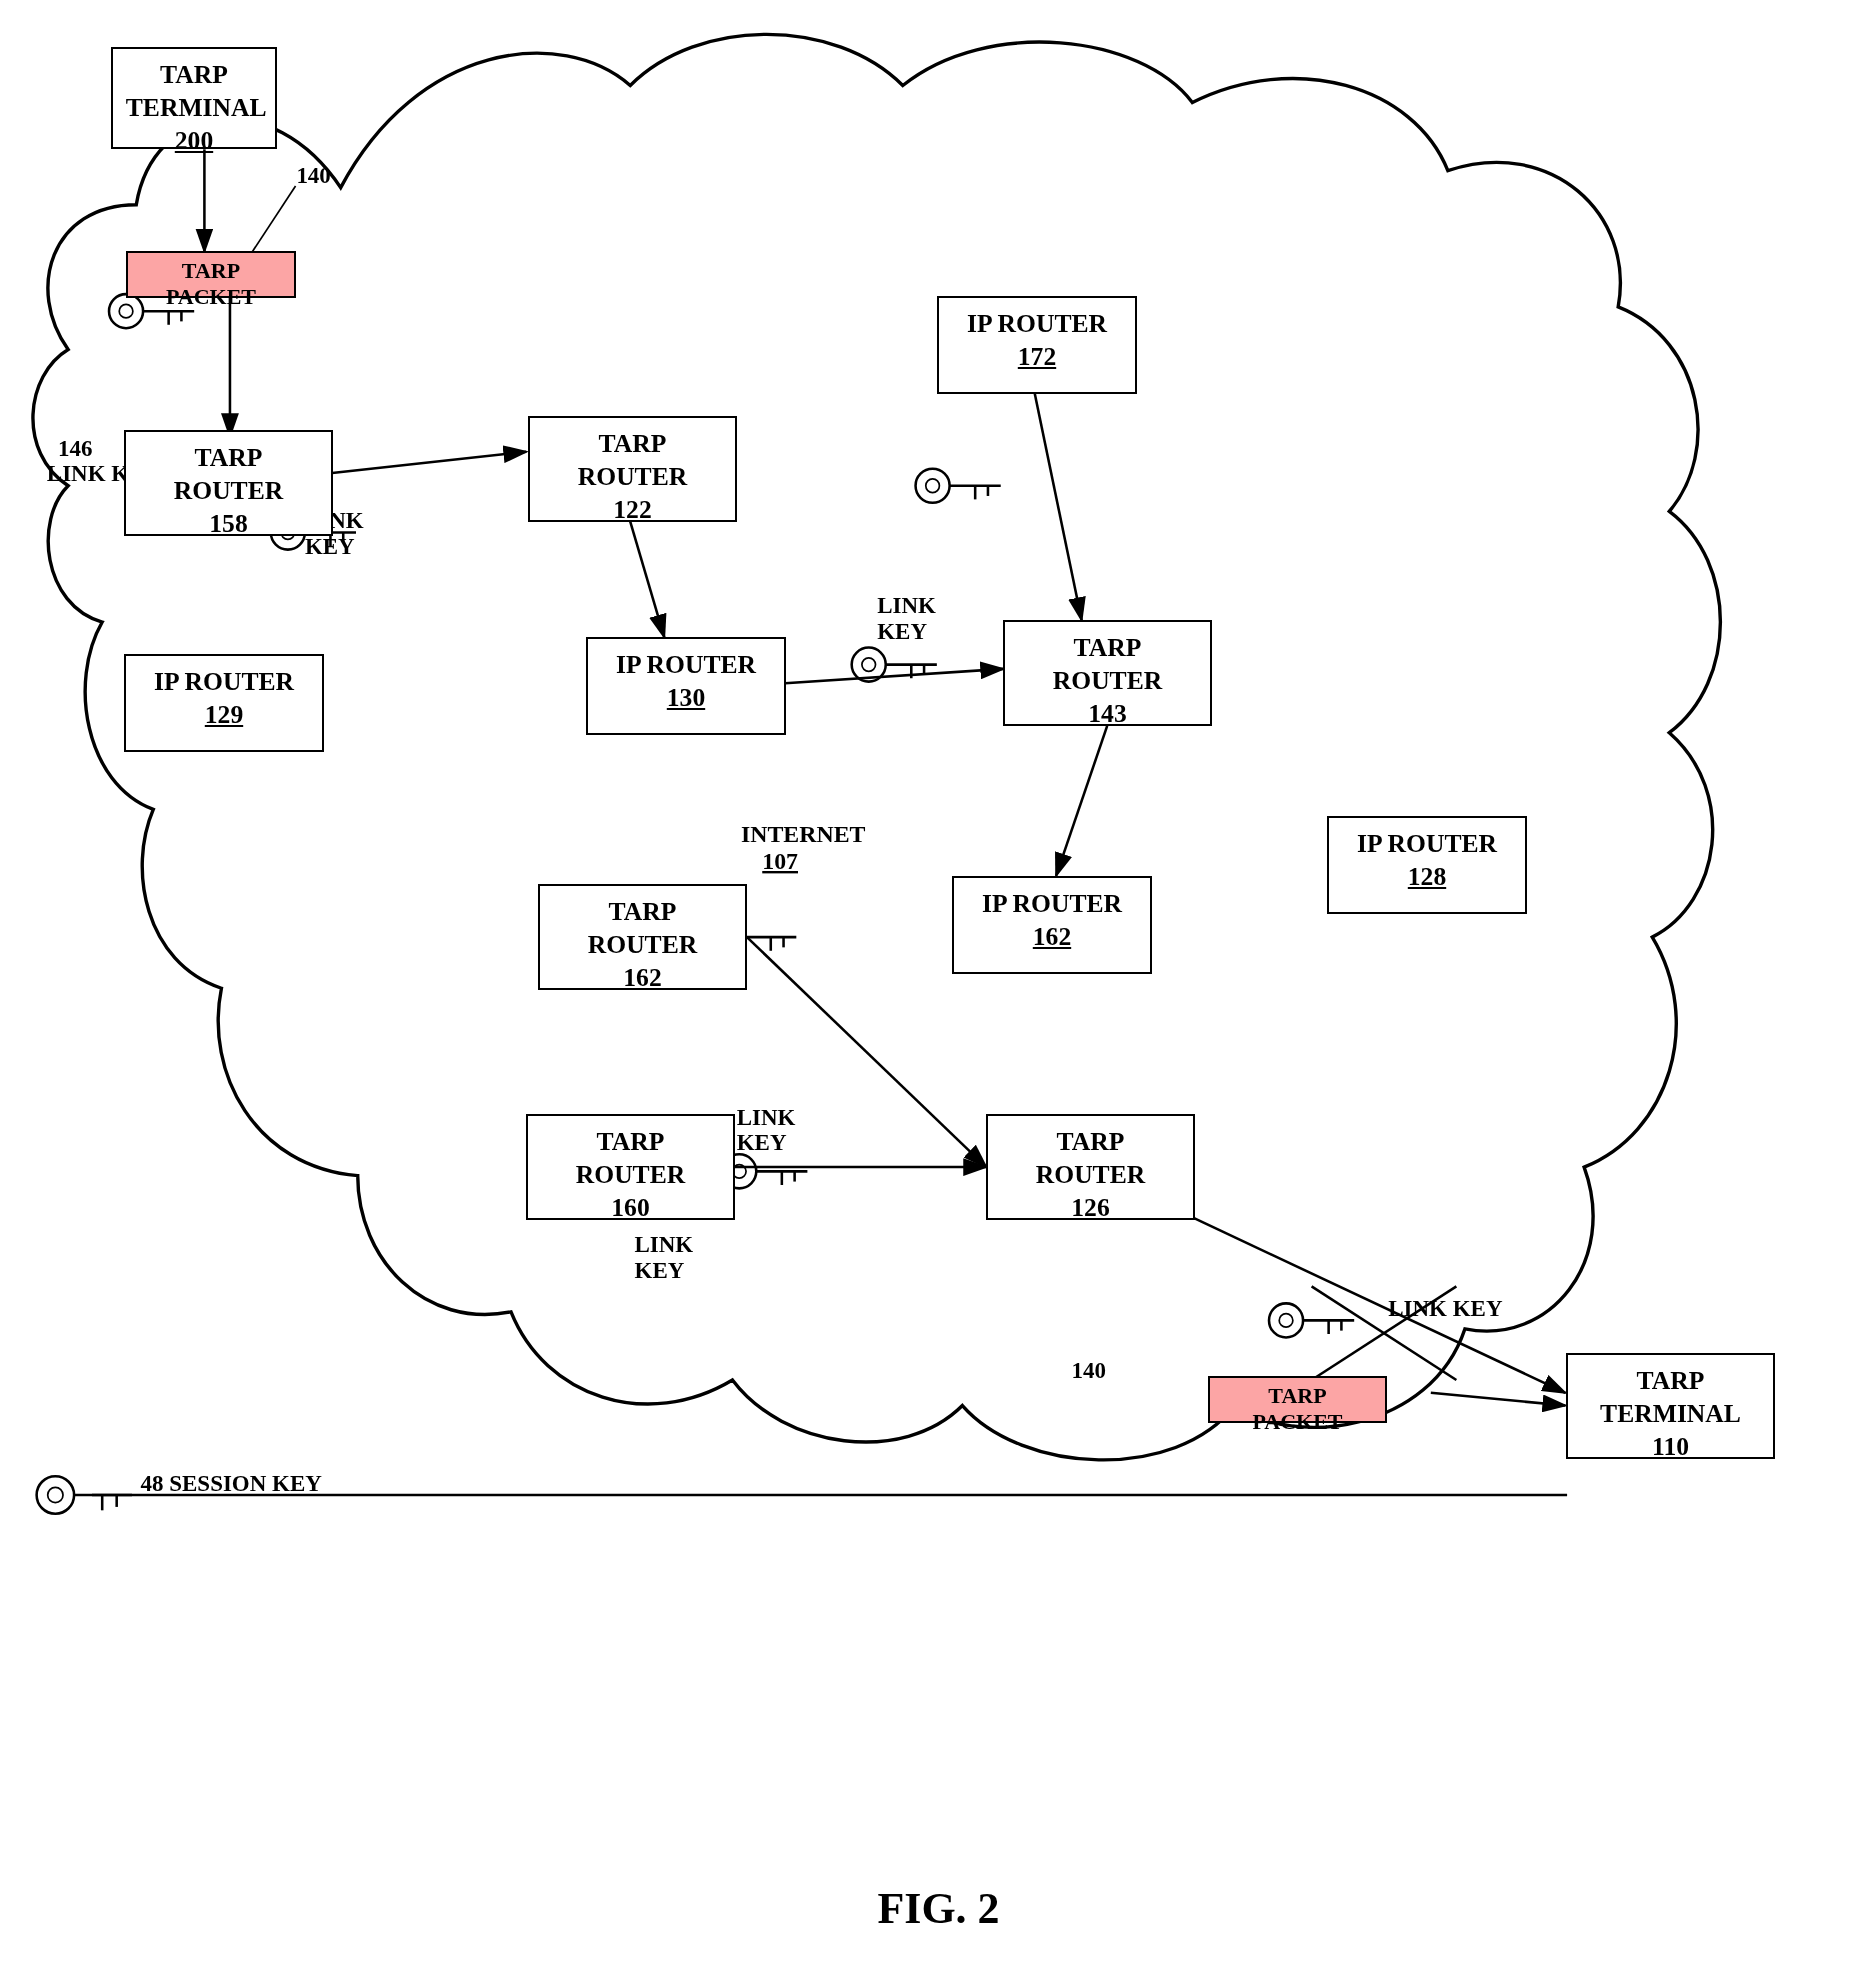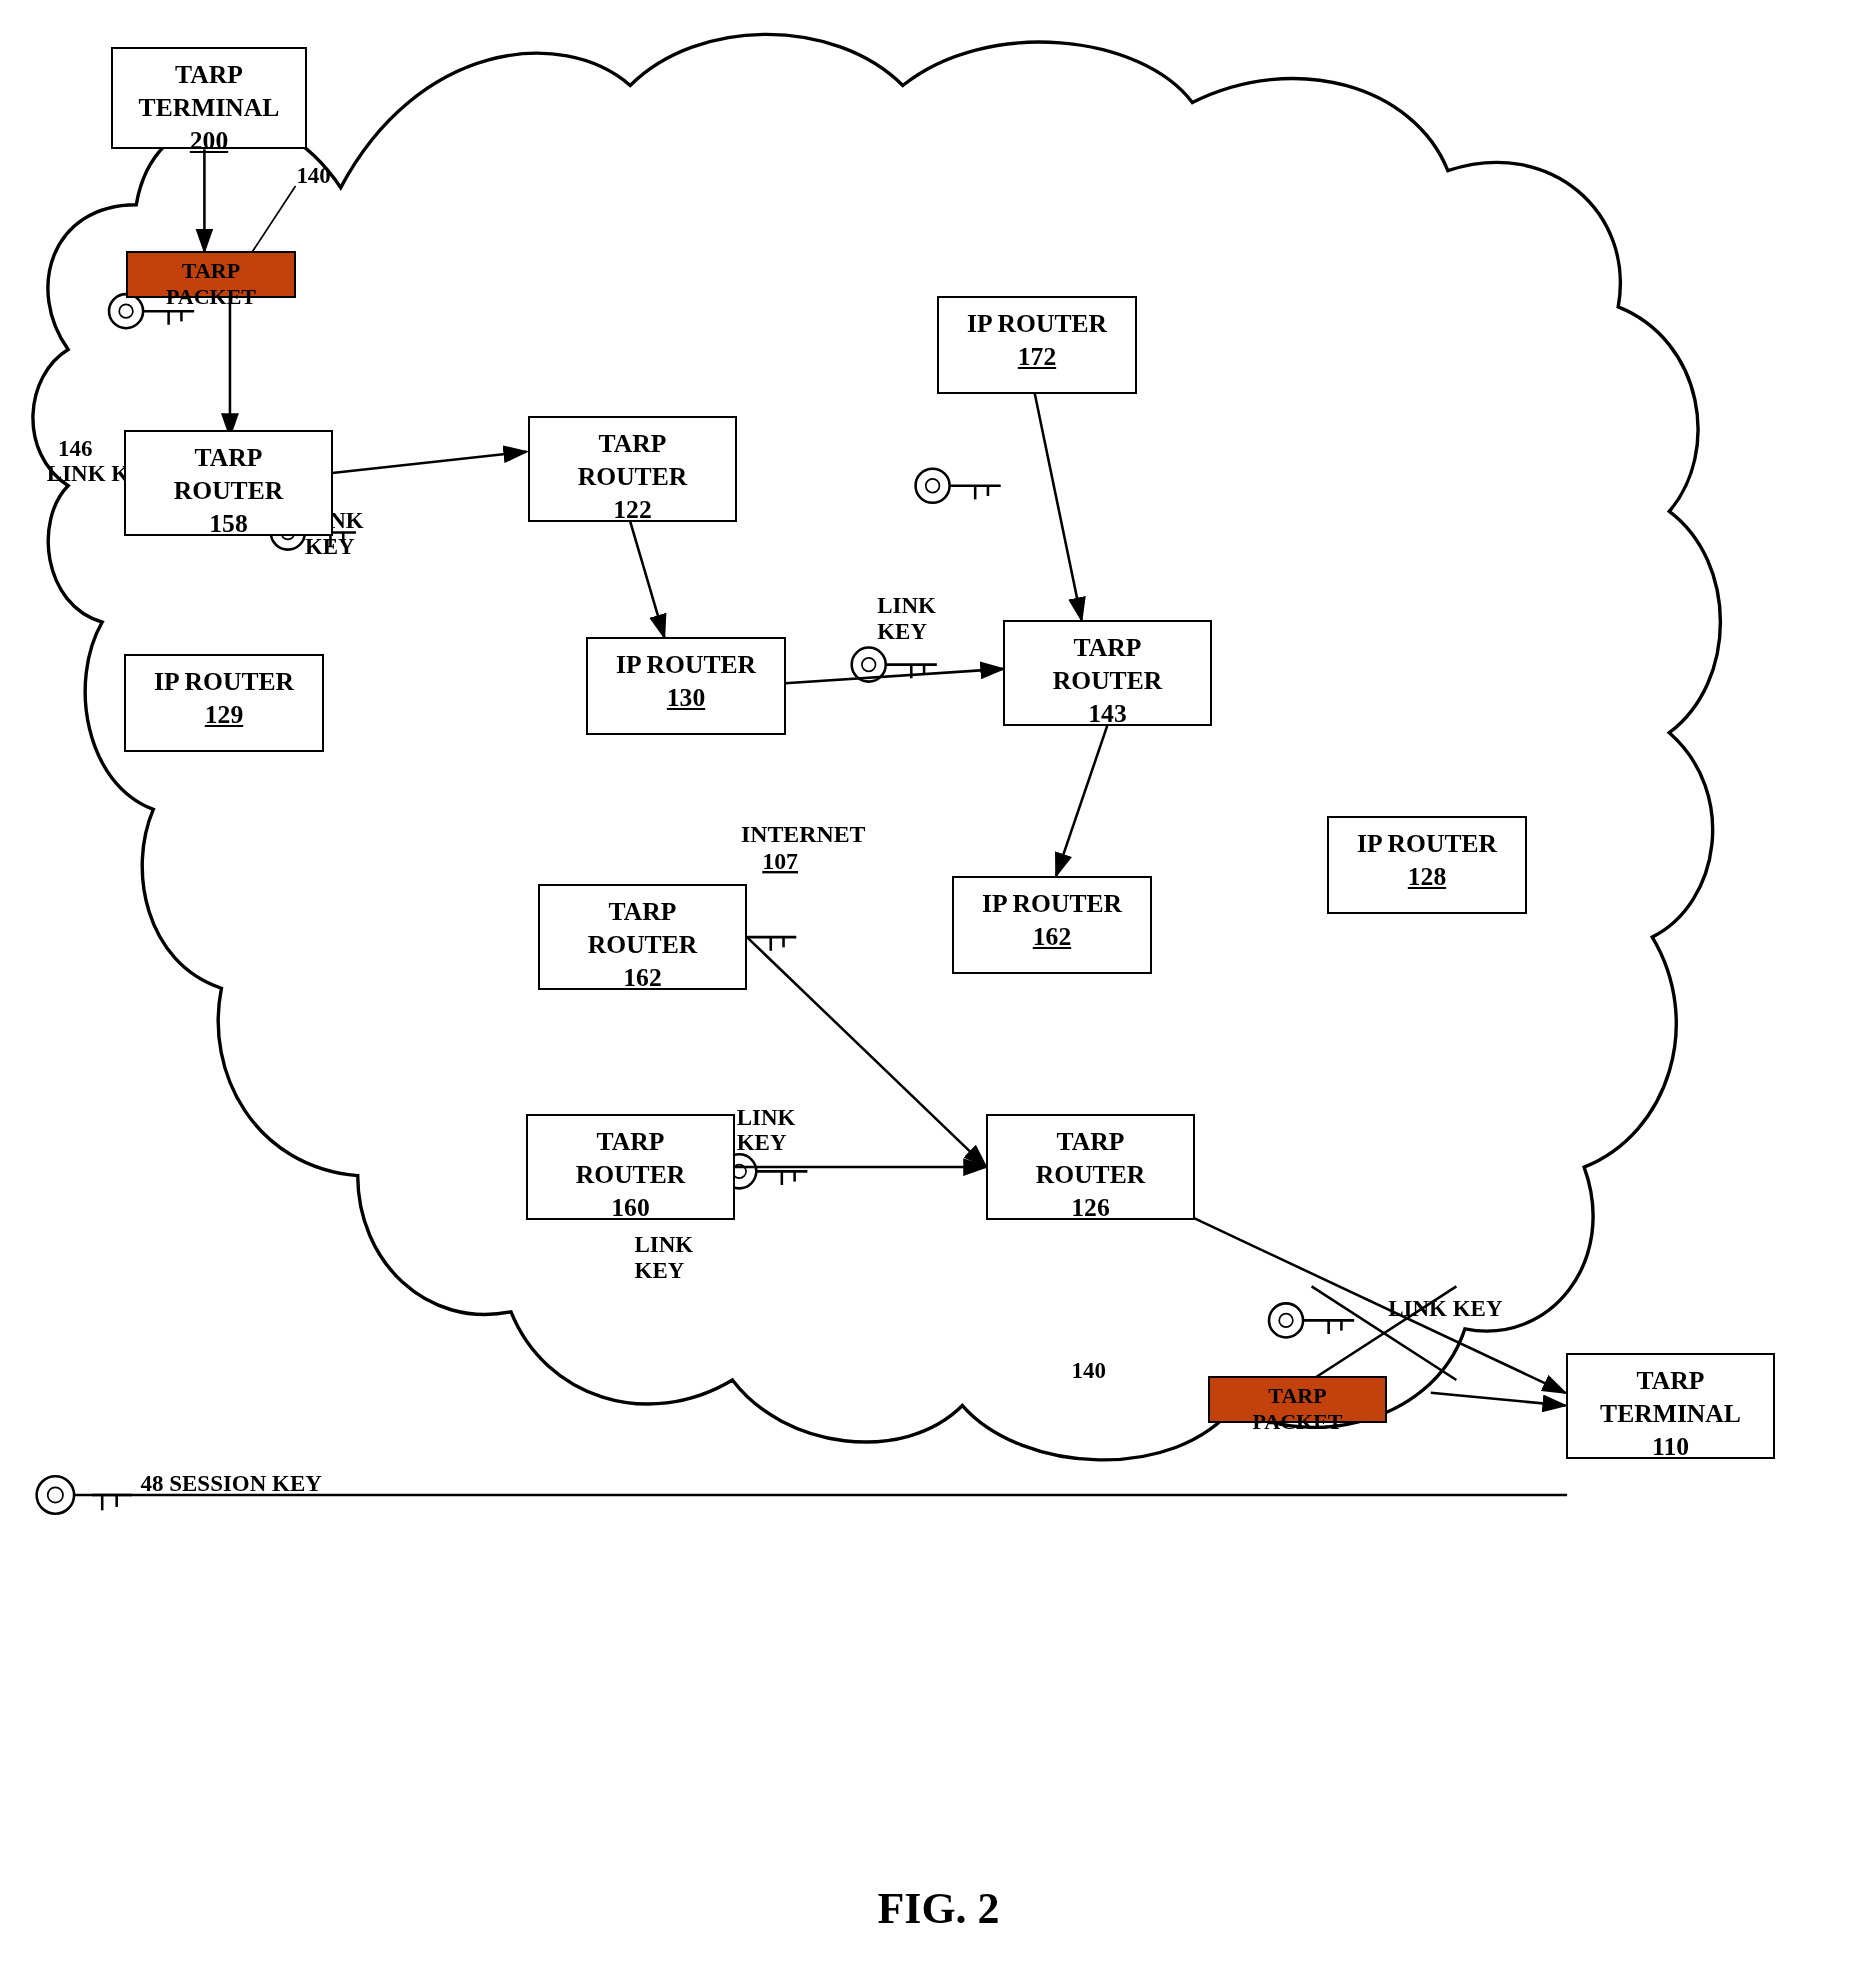--- a/index.html
+++ b/index.html
@@ -42,21 +42,21 @@
 
     .node-box .node-num {
       text-decoration: underline;
       display: block;
     }
 
     
     .packet-box {
       position: absolute;
       border: 2.6px solid #000;
-      background: #c2410c;
+      background: #fca5a5;
       text-align: center;
       padding: 5.1px 12px;
       font-size: 22px;
       font-weight: bold;
     }
 
     
     .fig-caption {
       position: absolute;
       font-size: 44px;
@@ -224,21 +224,21 @@
     <text x="1630" y="1545" font-family="Times New Roman, serif" font-size="27" font-weight="bold">LINK KEY</text>
 
     <text x="165" y="1750" font-family="Times New Roman, serif" font-size="27" font-weight="bold">48 SESSION KEY</text>
 
     <text x="348" y="215" font-family="Times New Roman, serif" font-size="27" font-weight="bold">140</text>
 
     <text x="1258" y="1618" font-family="Times New Roman, serif" font-size="27" font-weight="bold">140</text>
 
   </svg>
 
-  <div class="node-box" style="left:111px; top:47px; width:196px; height:102px;">
+  <div class="node-box" style="left:111px; top:47px; width:166px; height:102px;">
     <span>TARP
 TERMINAL</span>
     <span class="node-num">200</span>
   </div>
 
   <div class="packet-box" style="left:126px; top:251px; width:170px; height:47px;">
     <span>TARP PACKET</span>
   </div>
 
   <div class="node-box" style="left:124px; top:430px; width:209px; height:106px;">

